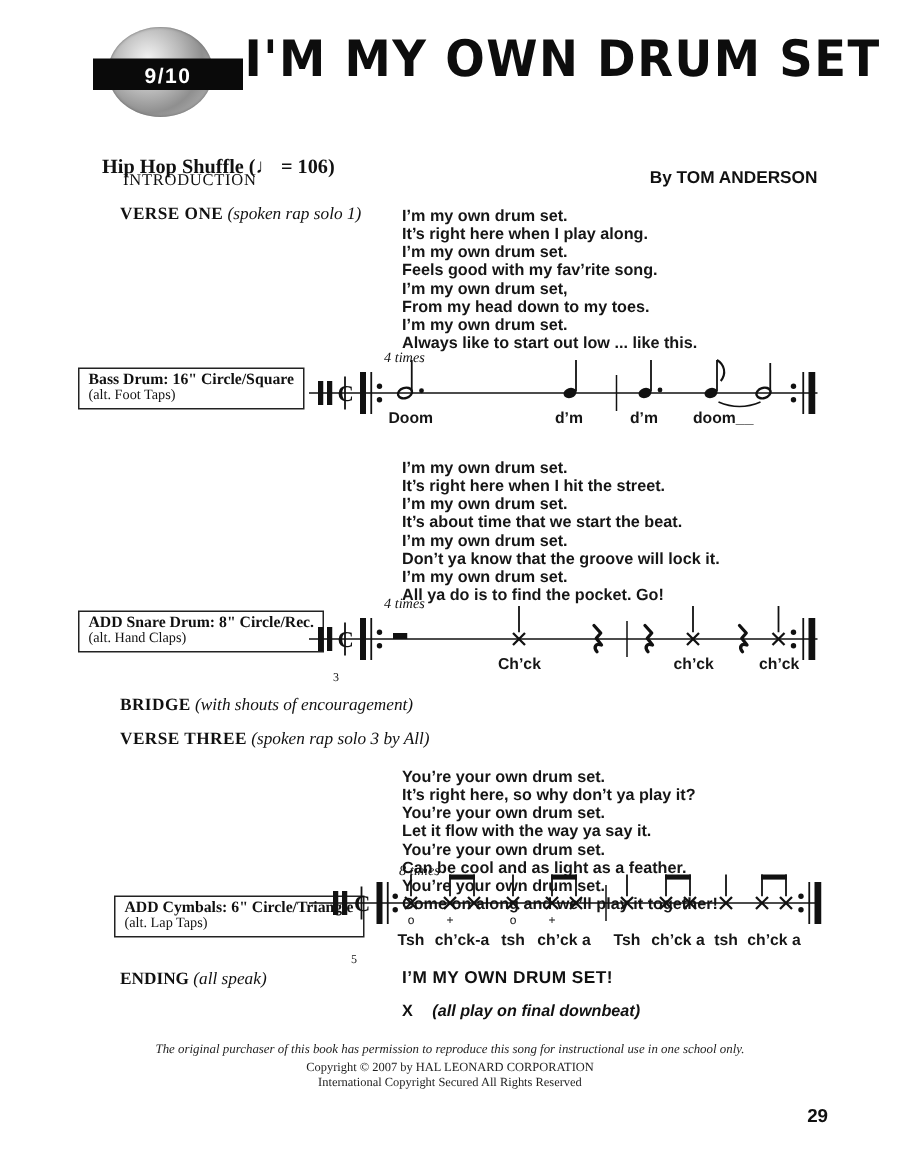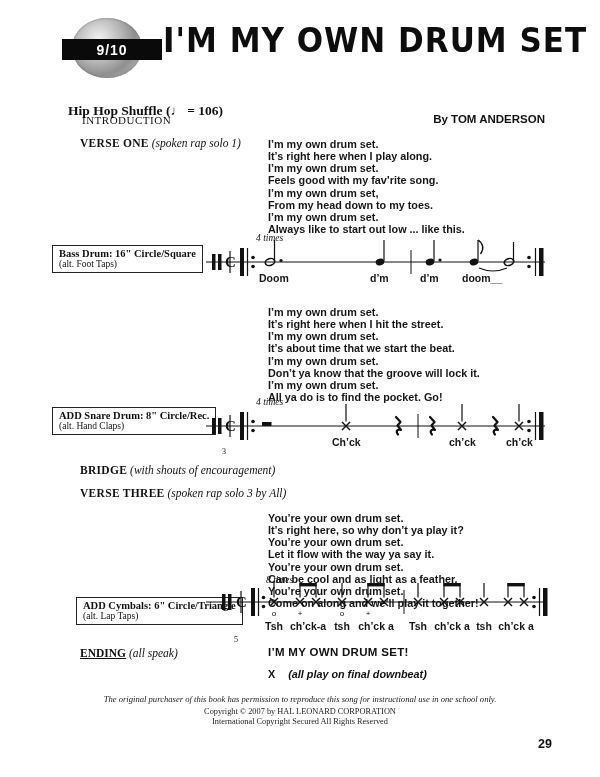--- a/index.html
+++ b/index.html
@@ -56,21 +56,21 @@
 
   svg text { font-family:"Liberation Sans", sans-serif; }
   .sv-lyric { font-weight:bold; font-size:10.5px; fill:#161616; }
   .sv-times { font-family:"Liberation Serif", serif; font-style:italic; font-size:9.5px; fill:#111; }
   .sv-meas  { font-family:"Liberation Serif", serif; font-size:8px; fill:#111; }
   .sv-cut   { font-family:"Liberation Serif", serif; font-weight:bold; font-size:15px; fill:#111; }
   .sv-stick { font-size:8px; fill:#111; }
 
   
   .ending-label { position:absolute; left:80px; top:647px; font-size:11.5px; }
-  .ending-label .vl { font-weight:bold;text-decoration:underline; }
+  .ending-label .vl { font-weight:bold; }
   .ending-label .vd { font-style:italic; }
   .ending-shout {
     position:absolute; left:268px; top:646px; font-family:"Liberation Sans", sans-serif;
     font-weight:bold; font-size:11.5px; letter-spacing:0.3px;
   }
   .final-note {
     position:absolute; left:268px; top:668px; font-family:"Liberation Sans", sans-serif;
     font-weight:bold; font-size:10.8px;
   }
   .final-note .fx { font-style:normal; margin-right:10px; }

